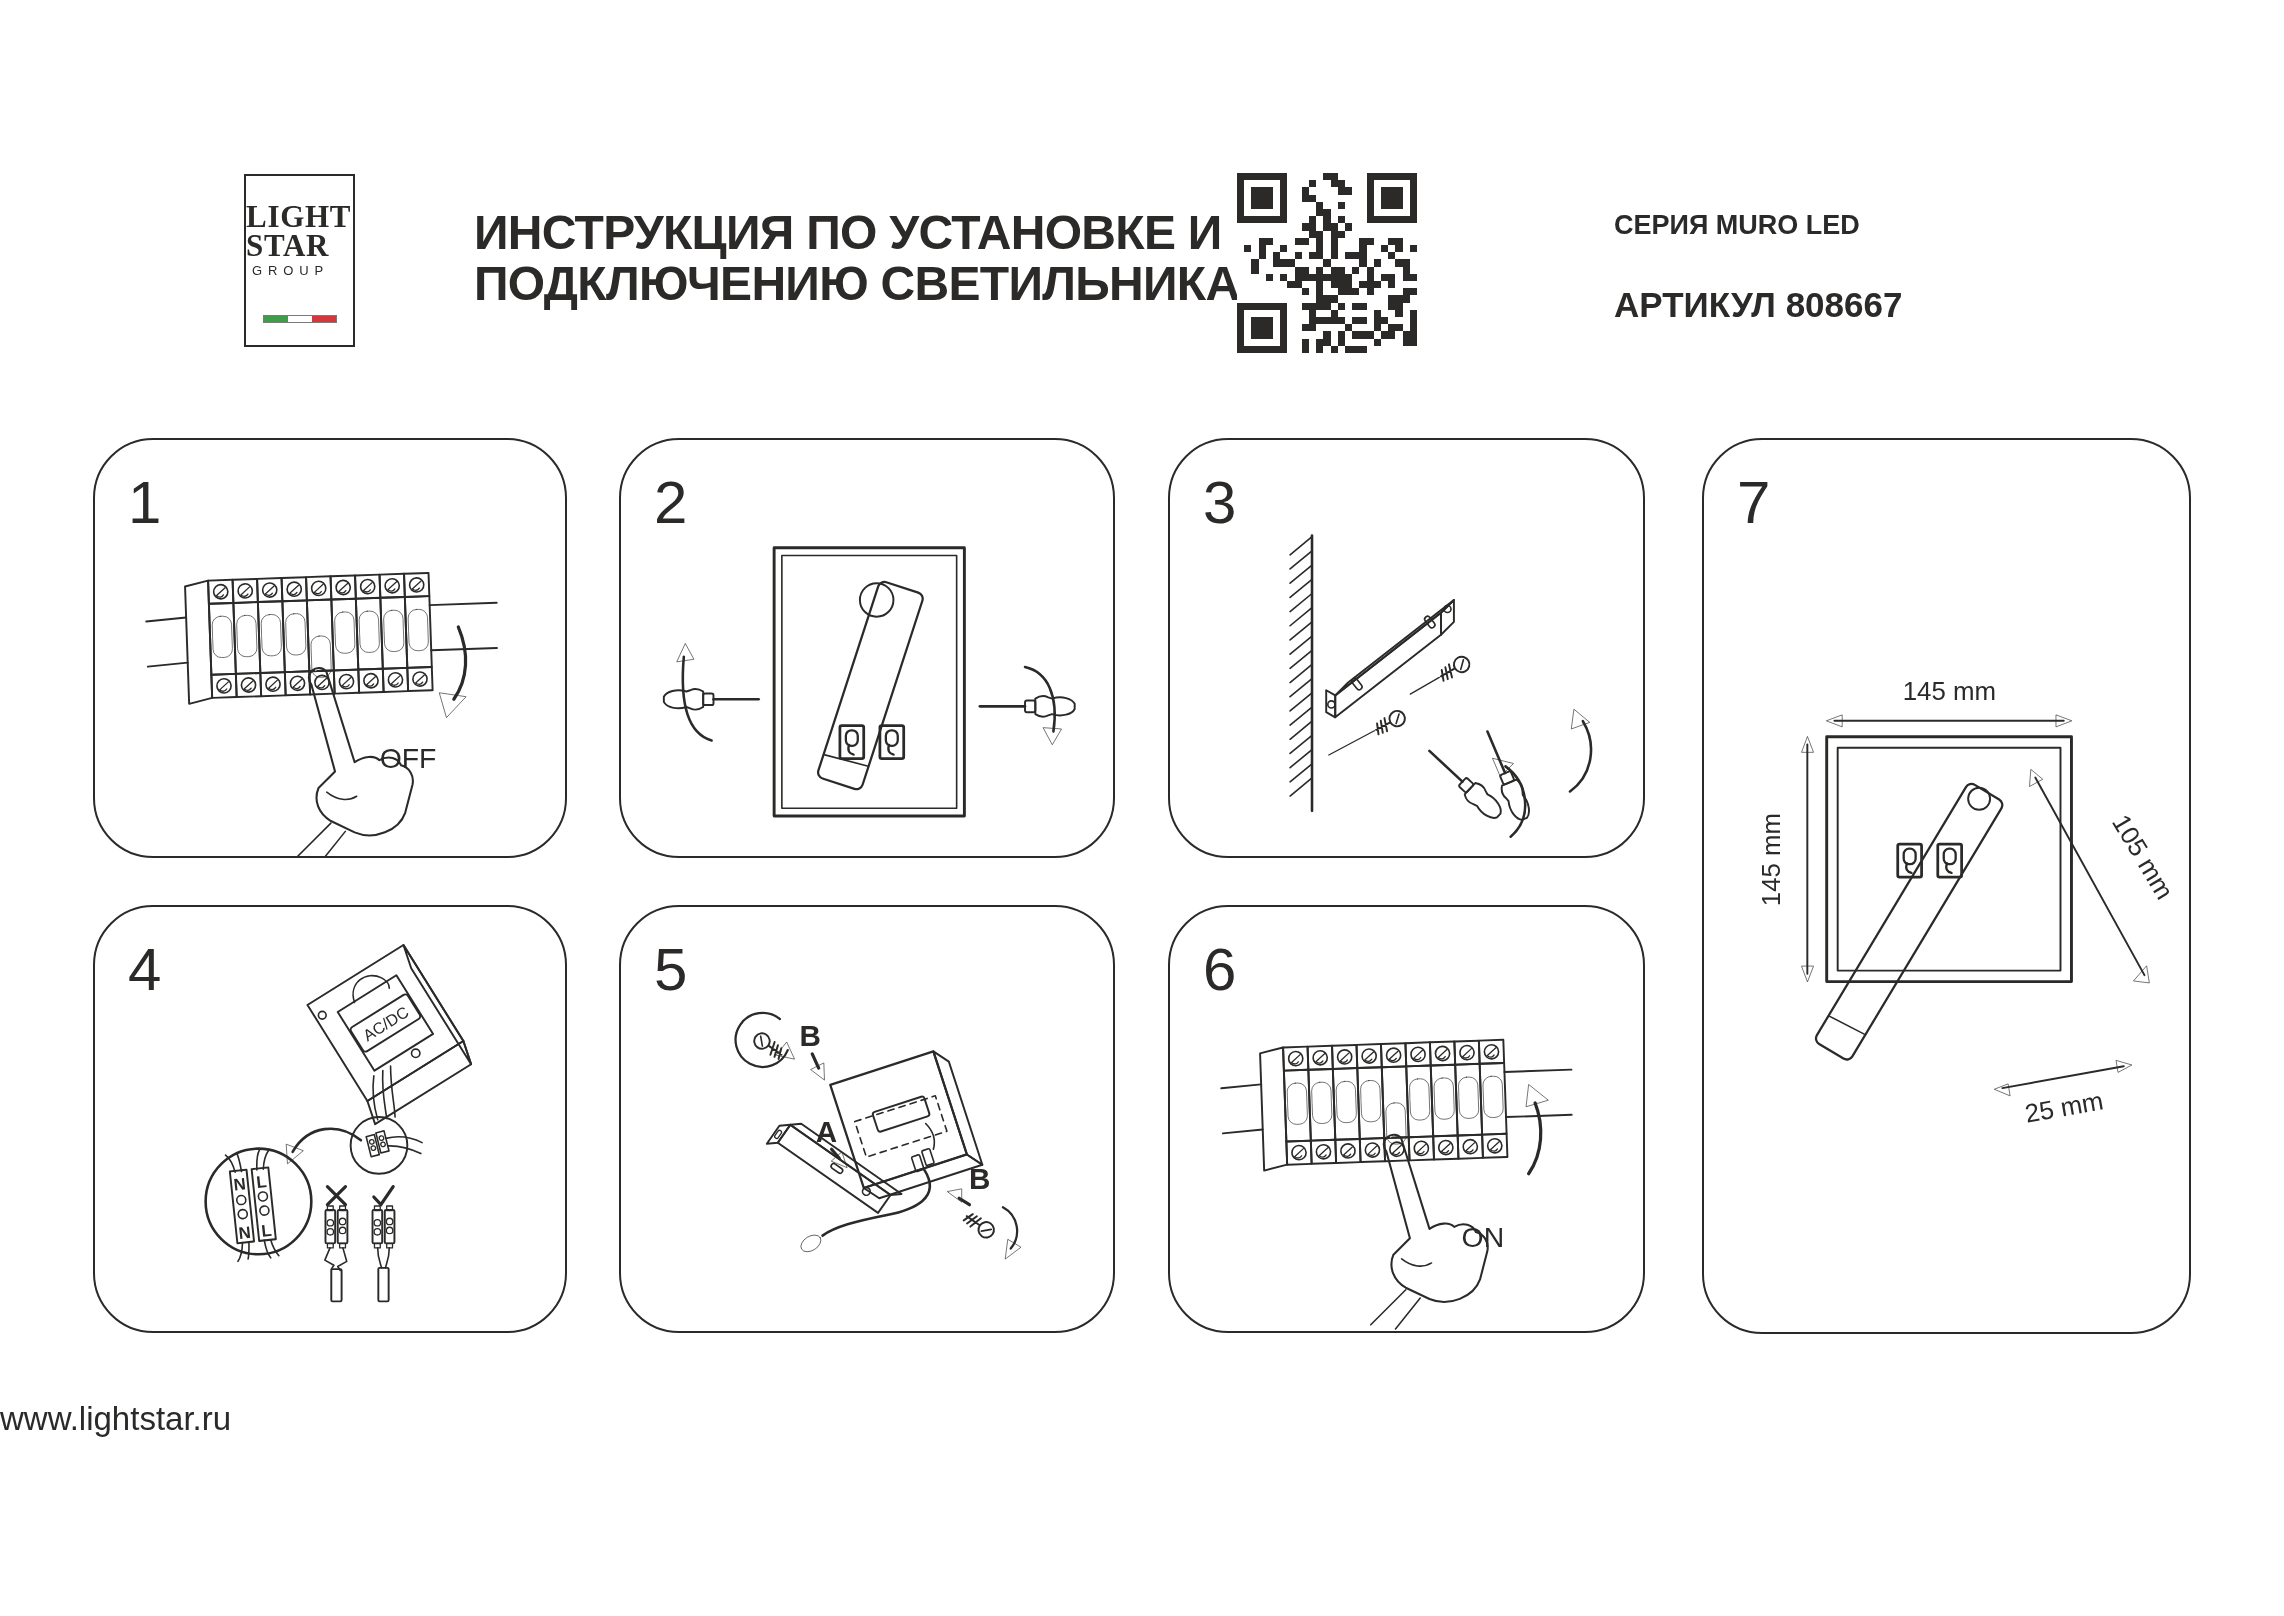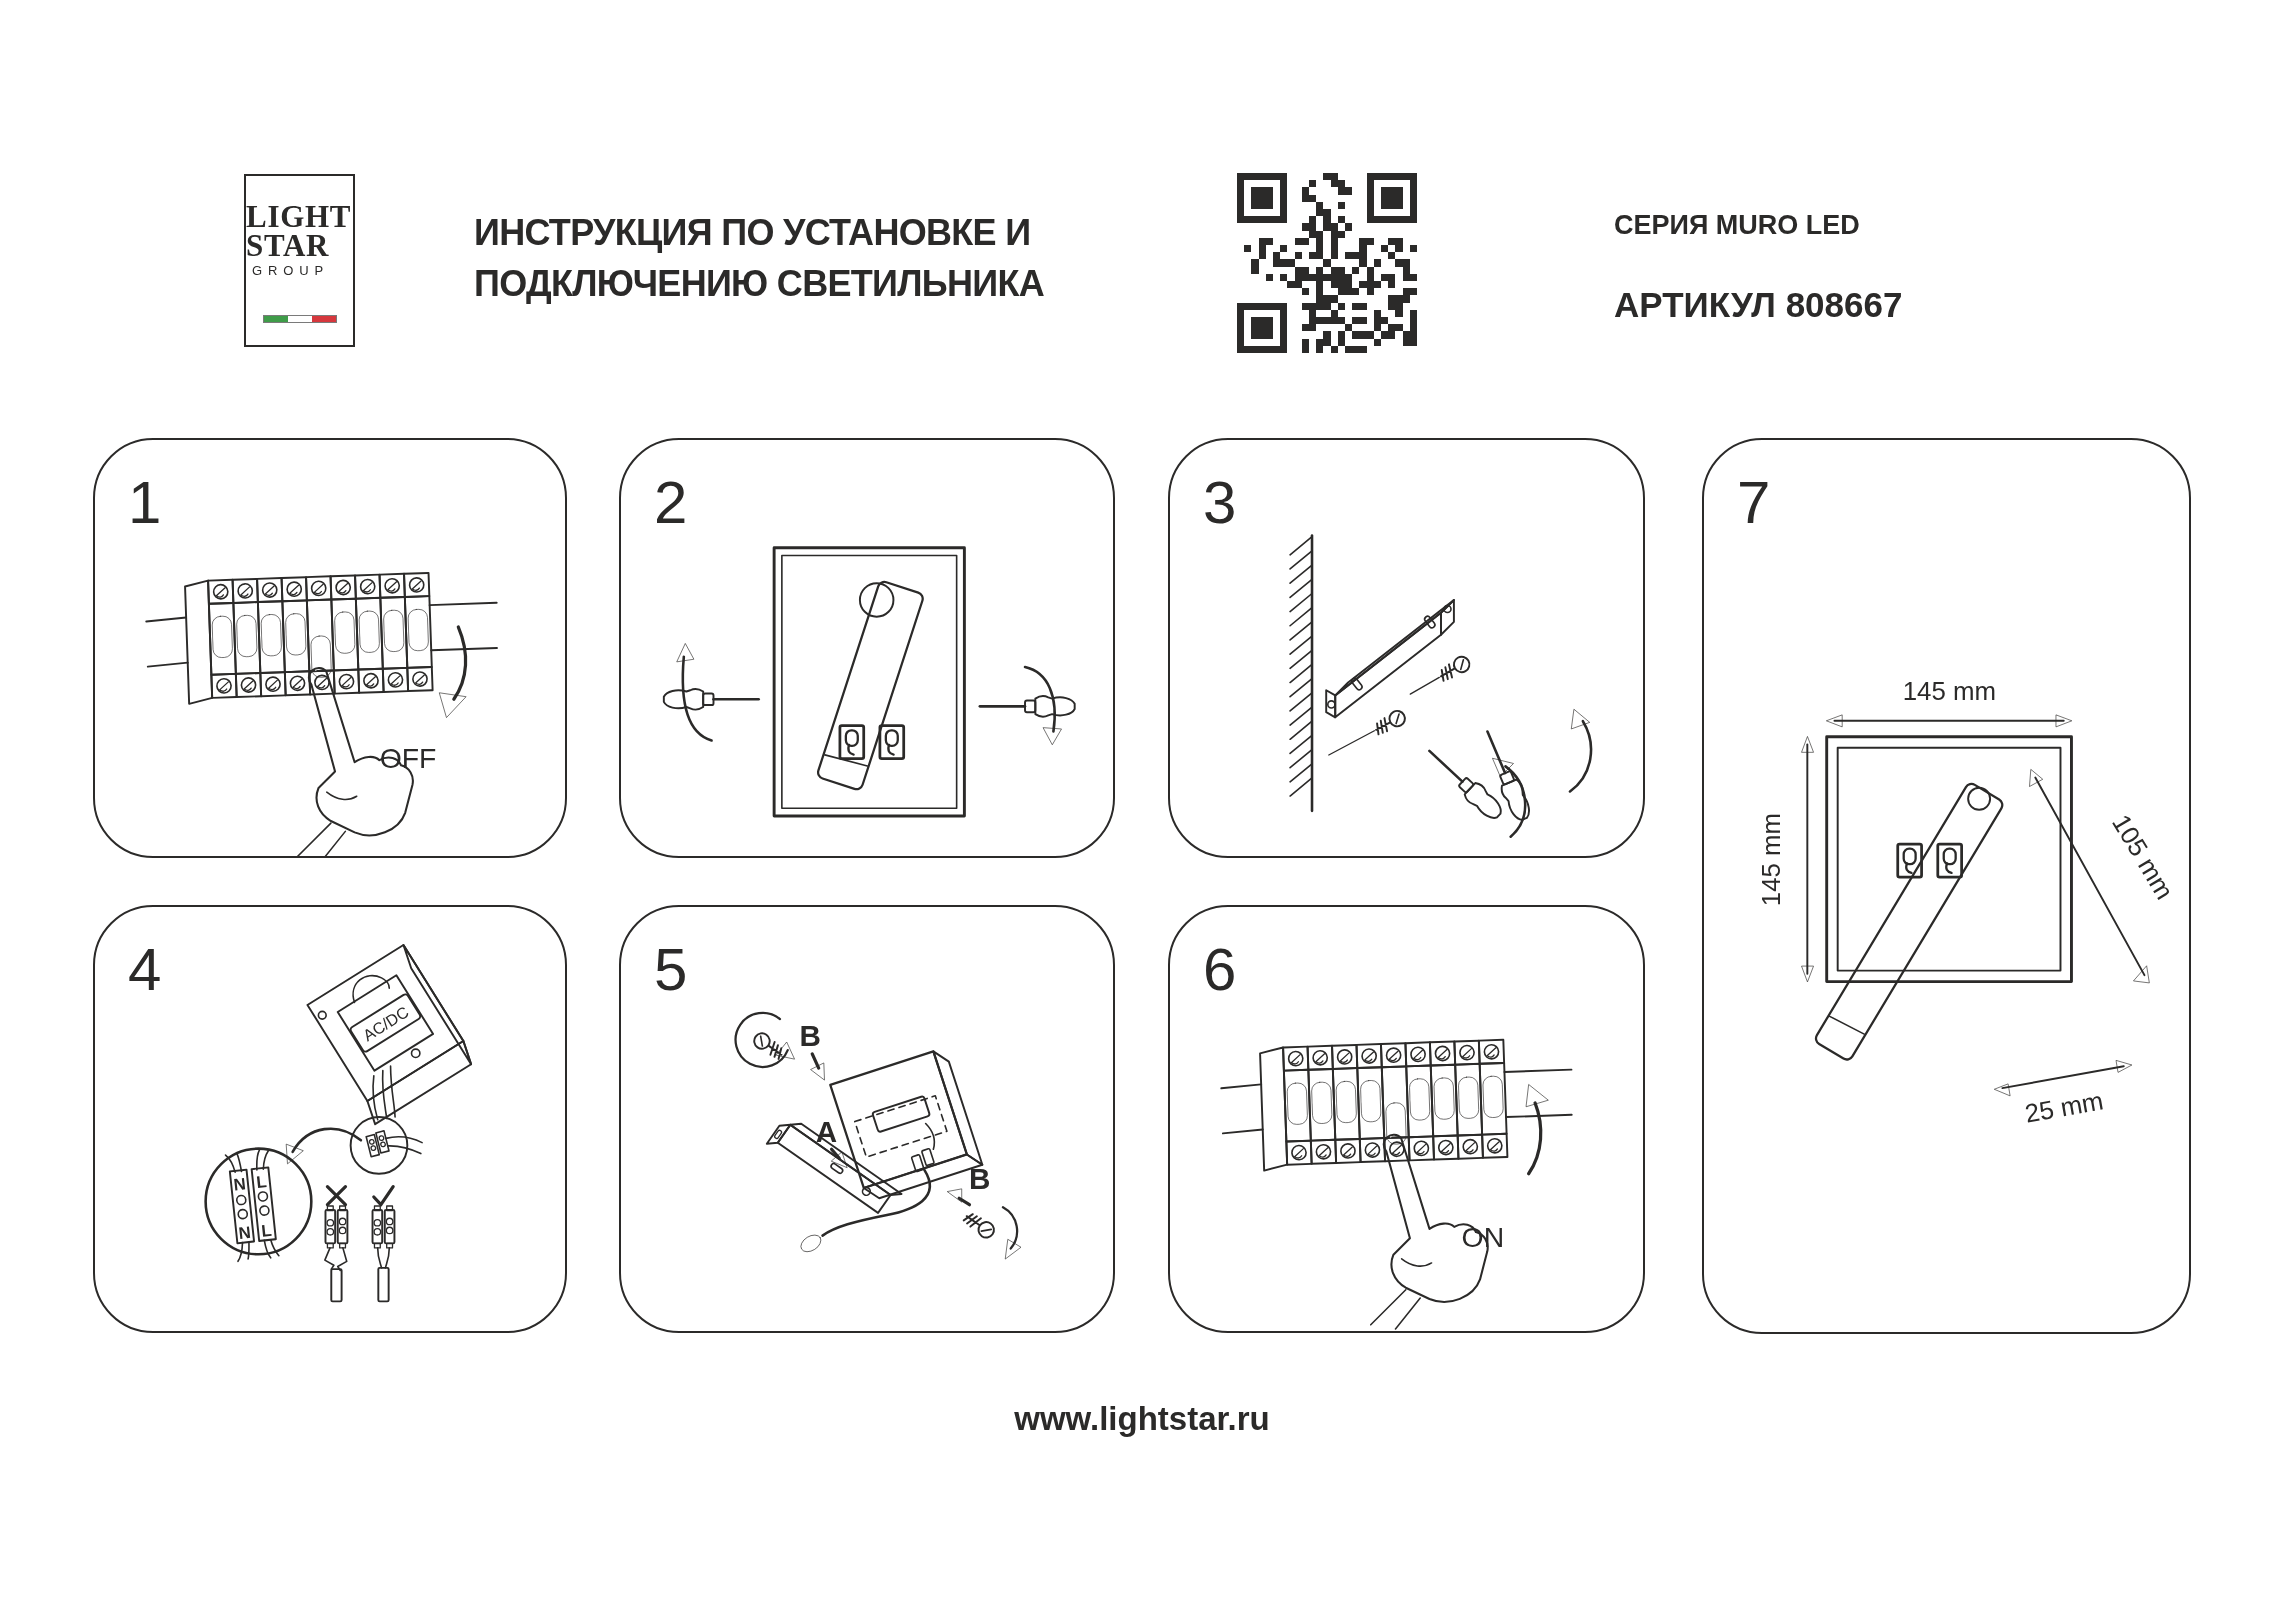--- a/index.html
+++ b/index.html
@@ -9,34 +9,34 @@
   .logo-box{position:absolute;left:244px;top:174px;width:111px;height:173px;
             border:2px solid #2b2a29;box-sizing:border-box;text-align:left;}
   .logo-word{font-family:"Liberation Serif",serif;font-weight:700;font-size:31px;
              line-height:0.93;letter-spacing:0.7px;color:#2b2a29;}
   .logo-words{margin-top:27px;}
   .logo-group{margin-top:2px;font-size:13px;letter-spacing:5.9px;font-weight:400;
               text-indent:5.9px;color:#2b2a29;}
   .logo-flag{position:absolute;left:17px;bottom:22px;width:72px;height:6.5px;
              border:0.7px solid #7a7a7a;display:flex;}
   .logo-flag span{flex:1;height:100%;}
-  .title{position:absolute;left:474px;top:207px;font-size:36px;font-weight:700;
+  .title{position:absolute;left:474px;top:207px;font-size:48px;font-weight:700;
          line-height:51px;letter-spacing:-0.7px;white-space:nowrap;}
   .qr{position:absolute;left:1237px;top:173px;width:180px;height:180px;}
   .series-block{position:absolute;left:1614px;top:210px;width:371px;text-align:left;}
   .series-line{font-size:27px;font-weight:700;}
   .article-line{margin-top:44px;font-size:35px;font-weight:700;}
   
   .panel{position:absolute;border:2.6px solid #2b2a29;border-radius:60px;
          box-sizing:border-box;overflow:hidden;background:#fff;}
   .num{position:absolute;left:33px;top:33px;font-size:60px;line-height:1;color:#2b2a29;}
   .panel svg{position:absolute;left:0;top:0;width:100%;height:100%;}
   
-  .footer{position:absolute;left:0;top:1400px;width:100%;text-align:center;
-          font-size:33px;font-weight:700;}
+  .footer{position:absolute;left:0;top:1400px;width:100%;
+          font-size:33px;font-weight:400;}
   
   .art :is(path,rect,circle,polygon,line,ellipse){stroke:#2b2a29;fill:none;
        stroke-linecap:round;stroke-linejoin:round;}
   .art text{fill:#2b2a29;stroke:none;font-family:"Liberation Sans",sans-serif;}
   .s2{stroke-width:2px}.s25{stroke-width:2.5px}.s3{stroke-width:3px}
   .s35{stroke-width:3.5px}.s4{stroke-width:4px}.s45{stroke-width:4.5px}.s5{stroke-width:5px}
   .fw{fill:#ffffff}.fb{fill:#2b2a29;stroke:none}
   .wln{stroke:#ffffff !important;stroke-width:3px;fill:none}
   .dash{stroke-dasharray:10 8}
   .t44{font-size:44px}.t46b{font-size:46px;font-weight:700}.t40{font-size:40px}

